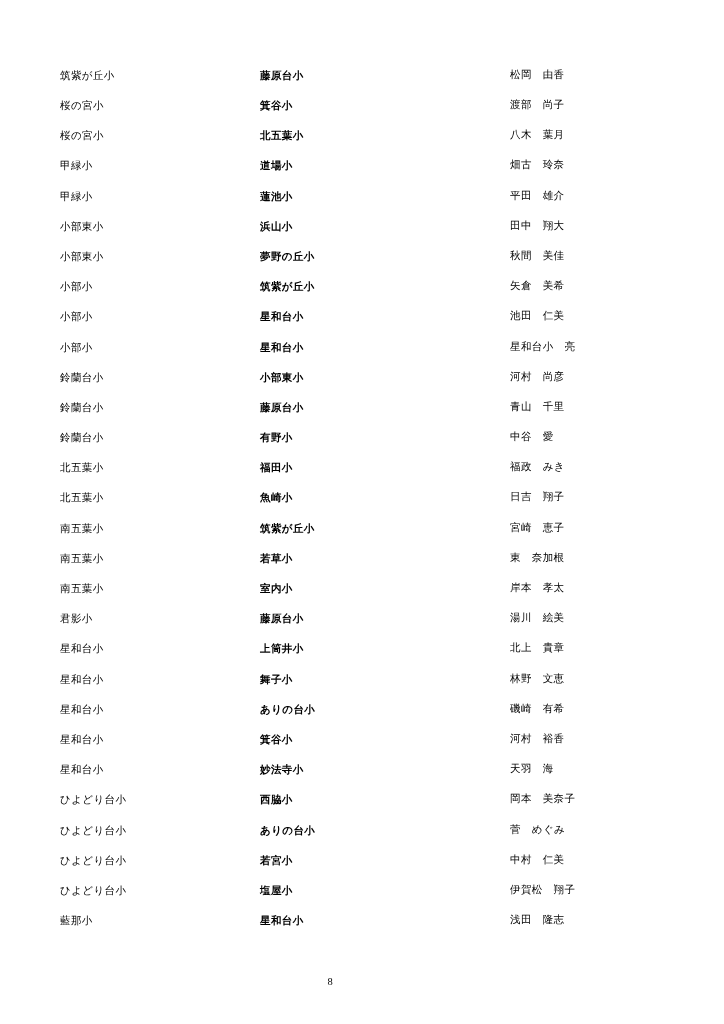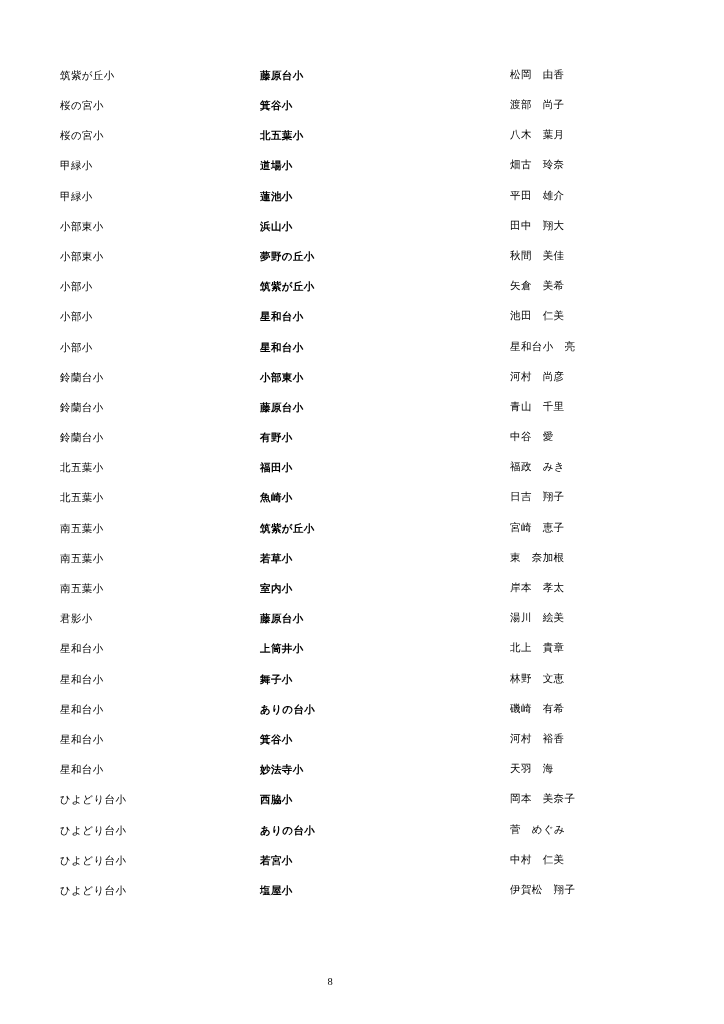--- a/index.html
+++ b/index.html
@@ -187,16 +187,21 @@
         <tr>
           <td class="col-a">ひよどり台小</td>
           <td class="col-b">若宮小</td>
           <td class="col-c">中村　仁美</td>
         </tr>
         <tr>
           <td class="col-a">ひよどり台小</td>
           <td class="col-b">塩屋小</td>
           <td class="col-c">伊賀松　翔子</td>
         </tr>
+        <tr>
+          <td class="col-a">藍那小</td>
+          <td class="col-b">星和台小</td>
+          <td class="col-c">浅田　隆志</td>
+        </tr>
       </tbody>
   </table>
   <div class="page-number">8</div>
 </div>
 
 </body></html>

